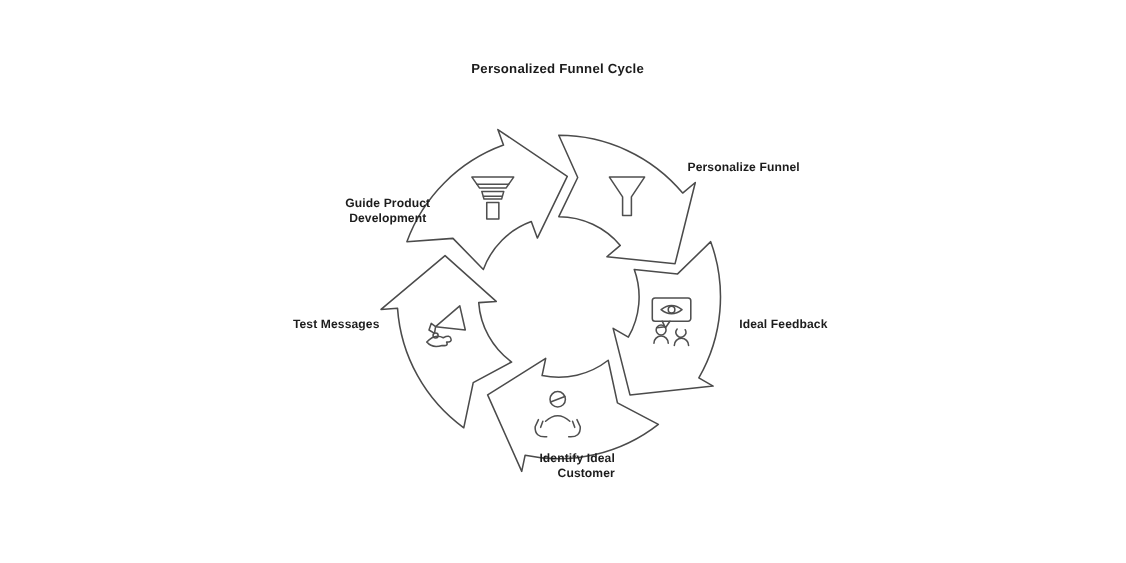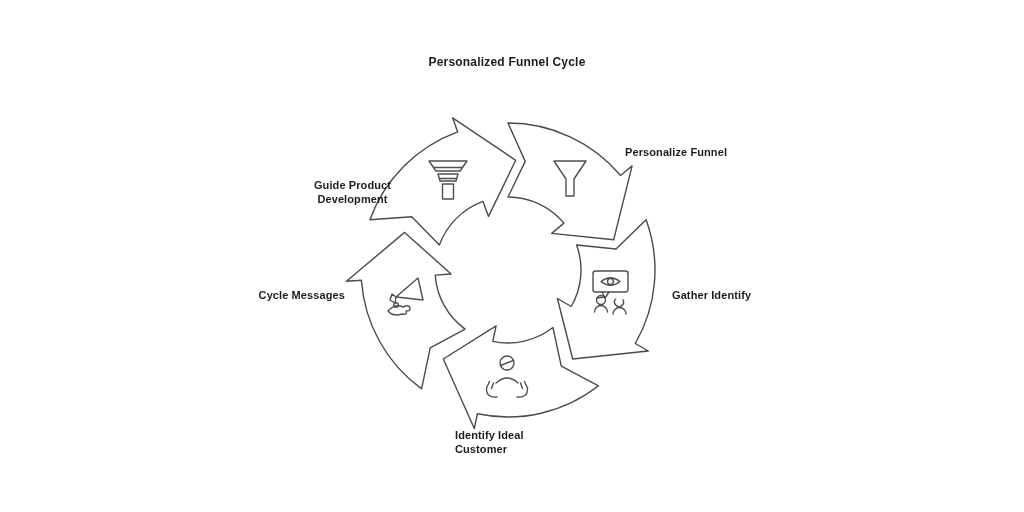--- a/index.html
+++ b/index.html
@@ -11,21 +11,21 @@
     position:absolute;top:55px;left:0;width:1014px;margin:0;
     text-align:center;font-size:12px;font-weight:bold;color:#1b1b1b;letter-spacing:.2px;
   }
   .lbl{
     position:absolute;font-size:11px;font-weight:bold;color:#1d1d1d;line-height:13.5px;
     letter-spacing:.1px;
   }
   .lbl-guide{left:300px;top:134px;width:105px;text-align:center;margin-top:45px;}
   .lbl-personalize{left:625px;top:146px;white-space:nowrap;}
   .lbl-gather{left:672px;top:289px;white-space:nowrap;}
-  .lbl-identify{left:455px;top:429px;width:104px;text-align:left;}
+  .lbl-identify{left:455px;top:411px;width:104px;text-align:right;}
   .lbl-test{left:225px;top:289px;width:120px;text-align:right;white-space:nowrap;}
   svg.diagram{position:absolute;left:0;top:0;}
   #arrow-layer path{fill:#ffffff;stroke:#4b4b4b;stroke-width:1.4;stroke-linejoin:round;}
   .icons path,.icons circle,.icons rect,.icons line{
     fill:none;stroke:#4f4f4f;stroke-width:1.4;stroke-linecap:round;stroke-linejoin:round;
   }
 </style>
 </head>
 <body>
 
@@ -83,17 +83,17 @@
         <path d="M -14 2 L 8 -17 L 13 5 Z"></path>
         <path d="M -14 2 L -18 -1 L -20 5 L -15 8 Z"></path>
         <circle cx="-14" cy="10" r="2.3"></circle>
         <path d="M -22 16 Q -15 8 -7 12 Q -1 9 0 13 Q 1 16 -4 16 Q -2 20 -8 19 Q -17 22 -22 16"></path>
       </g>
     </g>
   </svg>
 
   <div class="lbl lbl-guide">Guide Product Development</div>
   <div class="lbl lbl-personalize">Personalize Funnel</div>
-  <div class="lbl lbl-gather">Gather Identify</div>
+  <div class="lbl lbl-gather">Ideal Feedback</div>
   <div class="lbl lbl-identify">Identify Ideal Customer</div>
-  <div class="lbl lbl-test">Cycle Messages</div>
+  <div class="lbl lbl-test">Test Messages</div>
 
 </div>
 
 </body></html>

